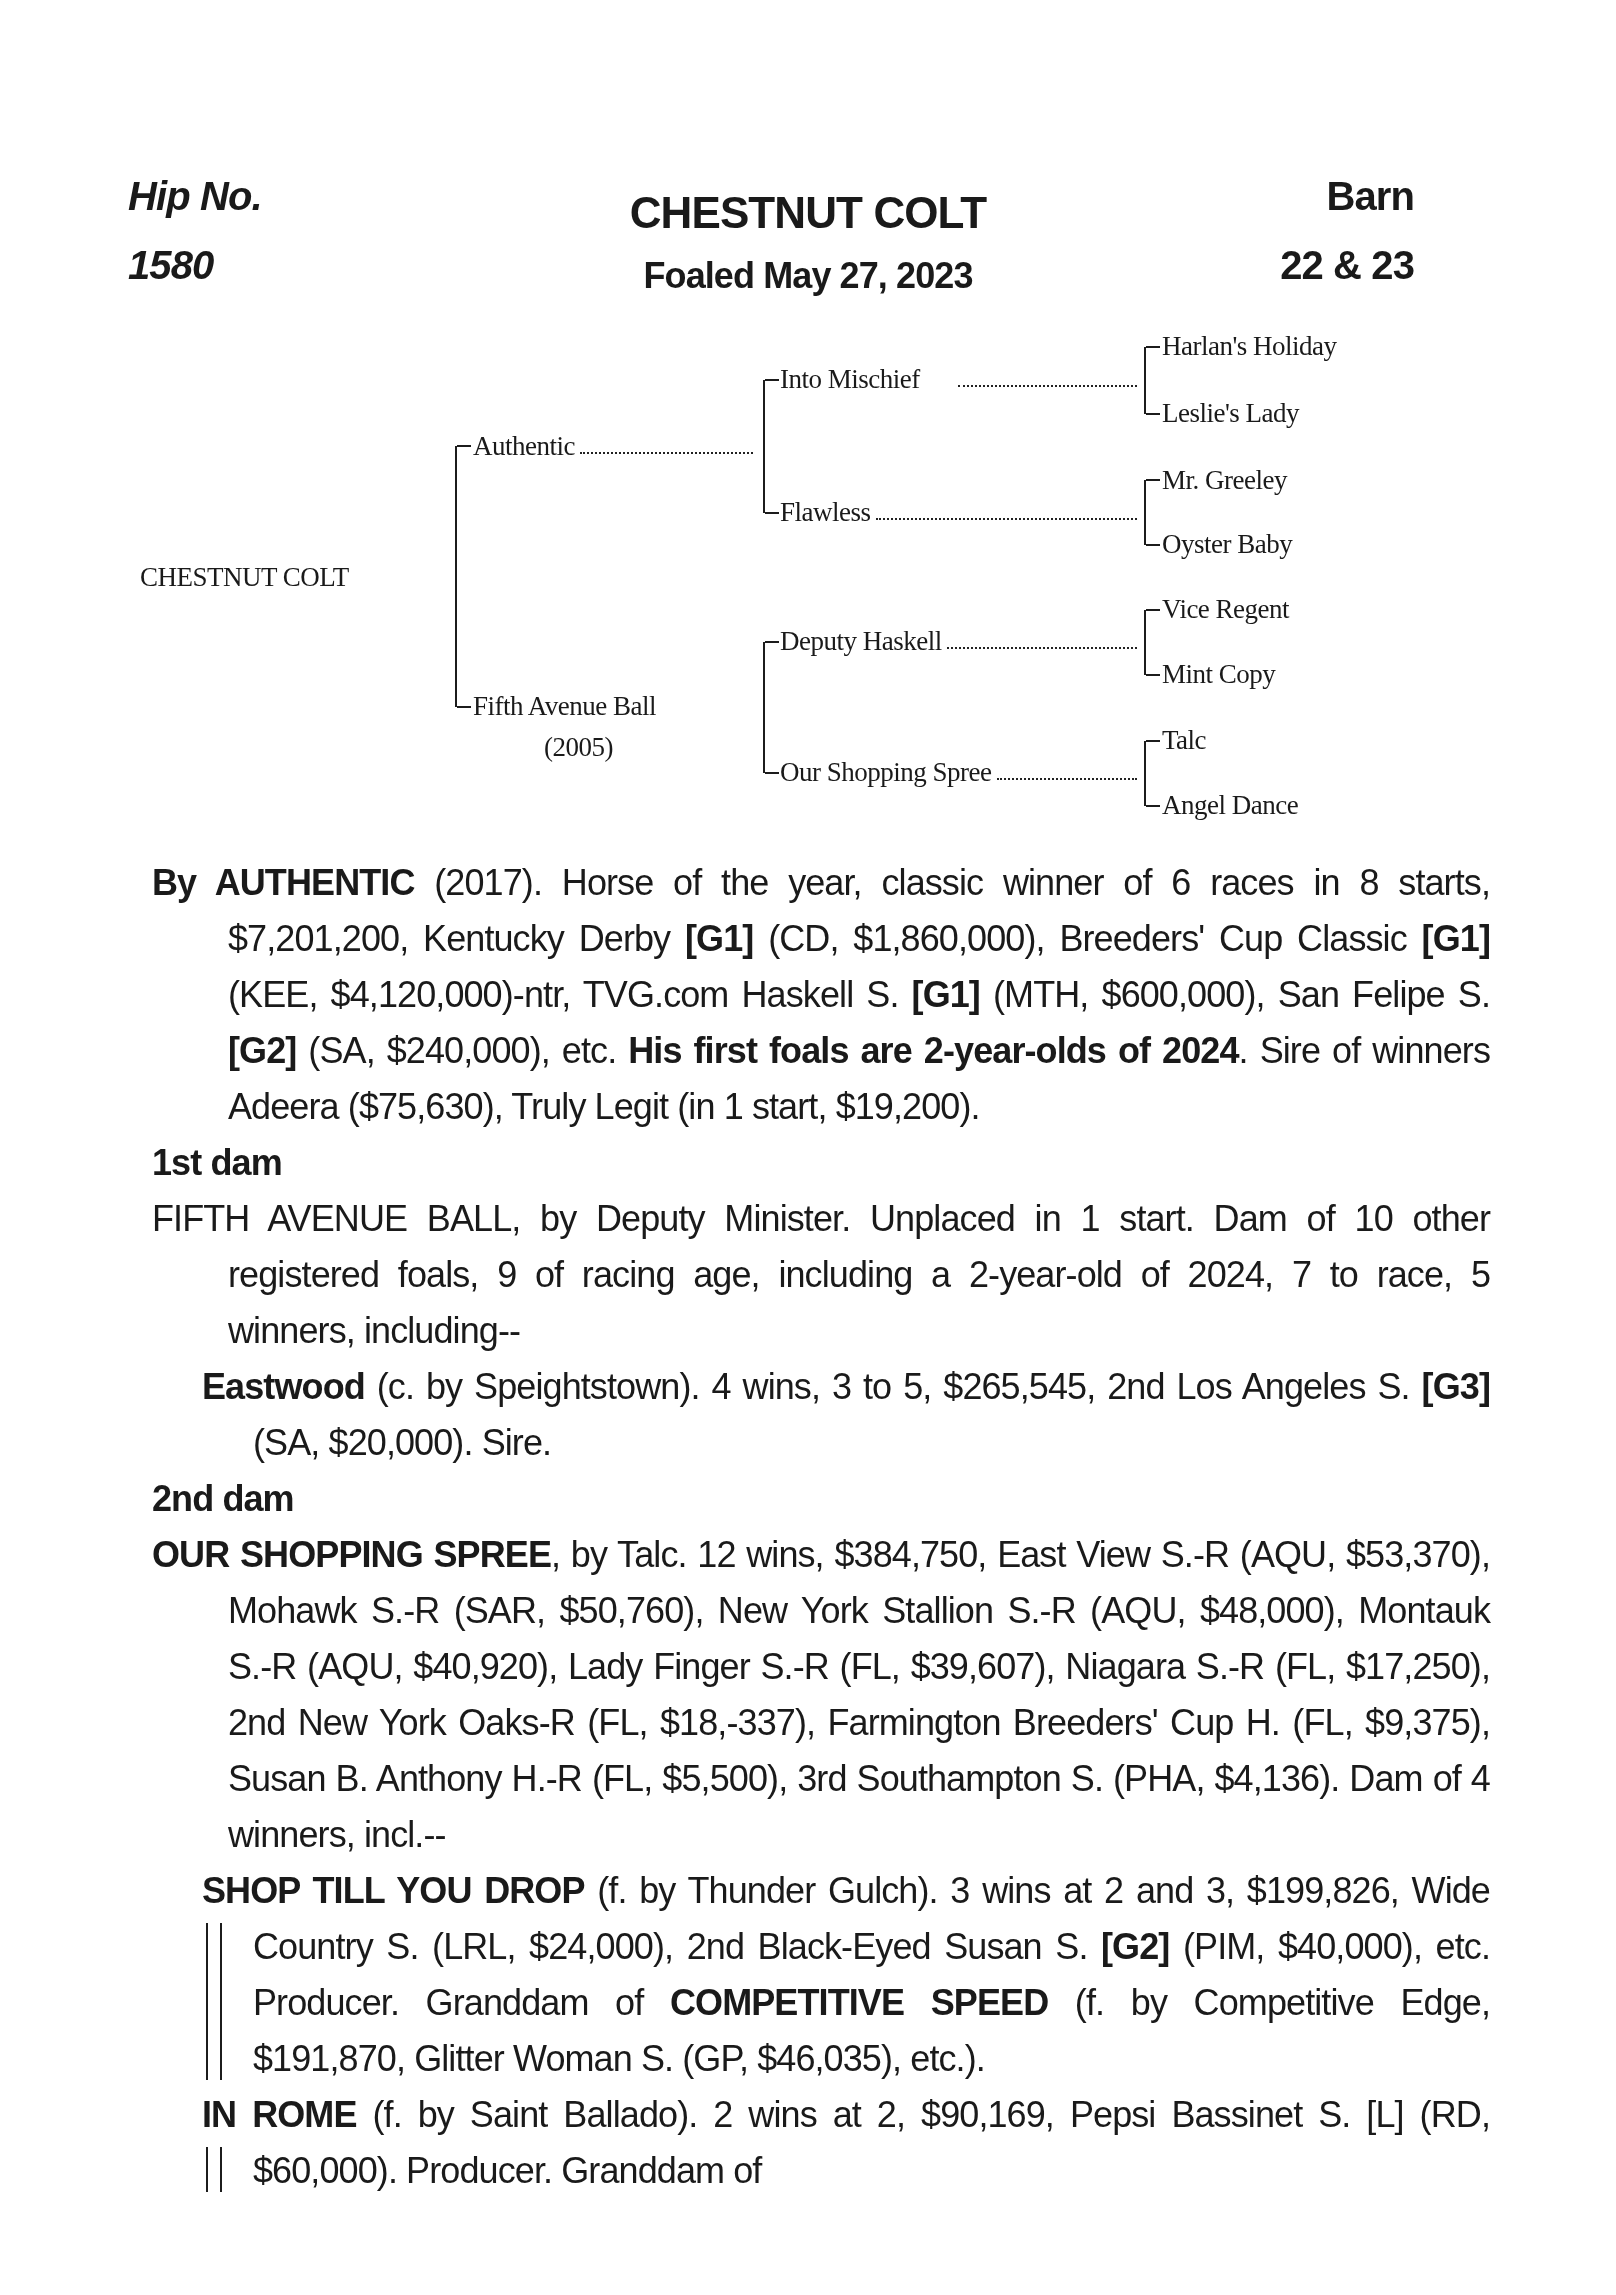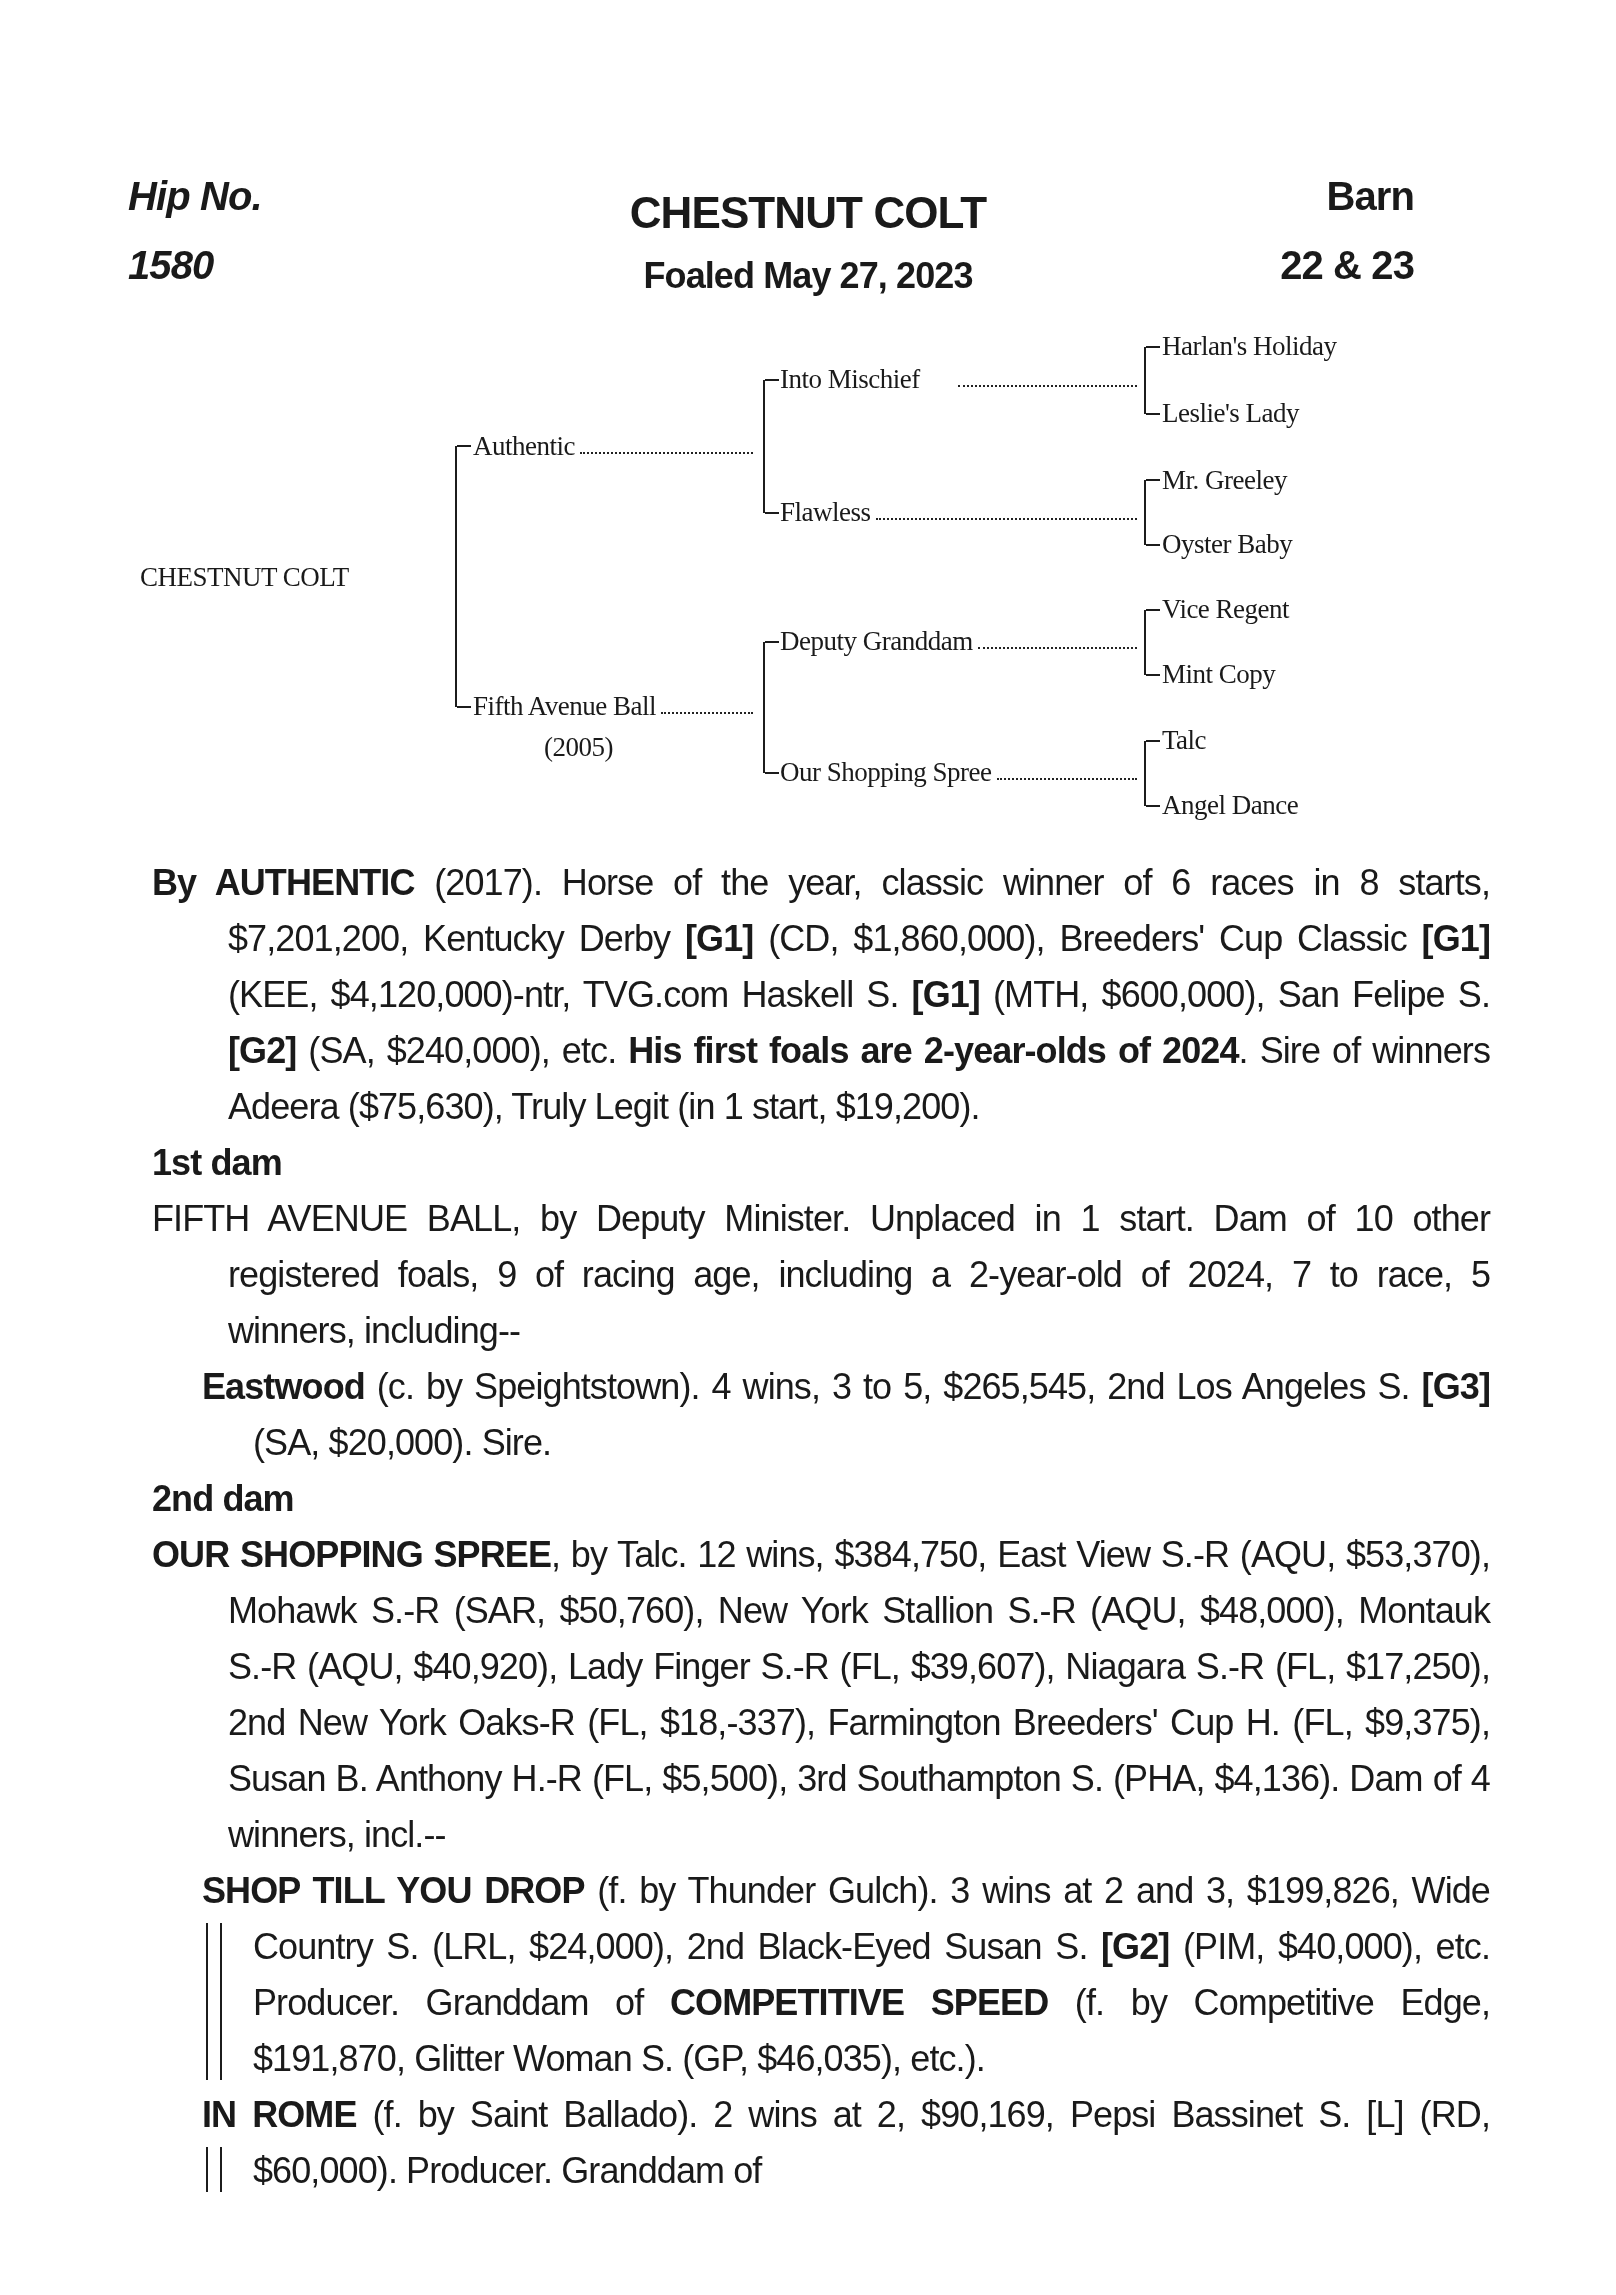--- a/index.html
+++ b/index.html
@@ -88,38 +88,38 @@
   <div class="ped">
 
     <div class="prow" style="left:140px; top:563px;">
       <span class="pname">CHESTNUT COLT</span>
     </div>
 
     <div class="prow" style="left:473px; top:432px; width:284px;">
       <span class="pname">Authentic</span>
       <span class="leader"></span>
     </div>
-    <div class="prow" style="left:473px; top:692px; width:284px;">
+    <div class="prow" style="left:473px; top:692px; width:284px;flex-direction:column;">
       <span class="pname">Fifth Avenue Ball</span>
       <span class="leader"></span>
     </div>
     <div class="prow" style="left:544px; top:733px;">
       <span class="pname">(2005)</span>
     </div>
 
     <div class="prow" style="left:780px; top:365px; width:361px;gap:33px;">
       <span class="pname">Into Mischief</span>
       <span class="leader"></span>
     </div>
     <div class="prow" style="left:780px; top:498px; width:361px;">
       <span class="pname">Flawless</span>
       <span class="leader"></span>
     </div>
     <div class="prow" style="left:780px; top:627px; width:361px;">
-      <span class="pname">Deputy Granddam</span>
+      <span class="pname">Deputy Haskell</span>
       <span class="leader"></span>
     </div>
     <div class="prow" style="left:780px; top:758px; width:361px;">
       <span class="pname">Our Shopping Spree</span>
       <span class="leader"></span>
     </div>
 
     <div class="prow" style="left:1162px; top:332px;">
       <span class="pname">Harlan's Holiday</span>
     </div>

